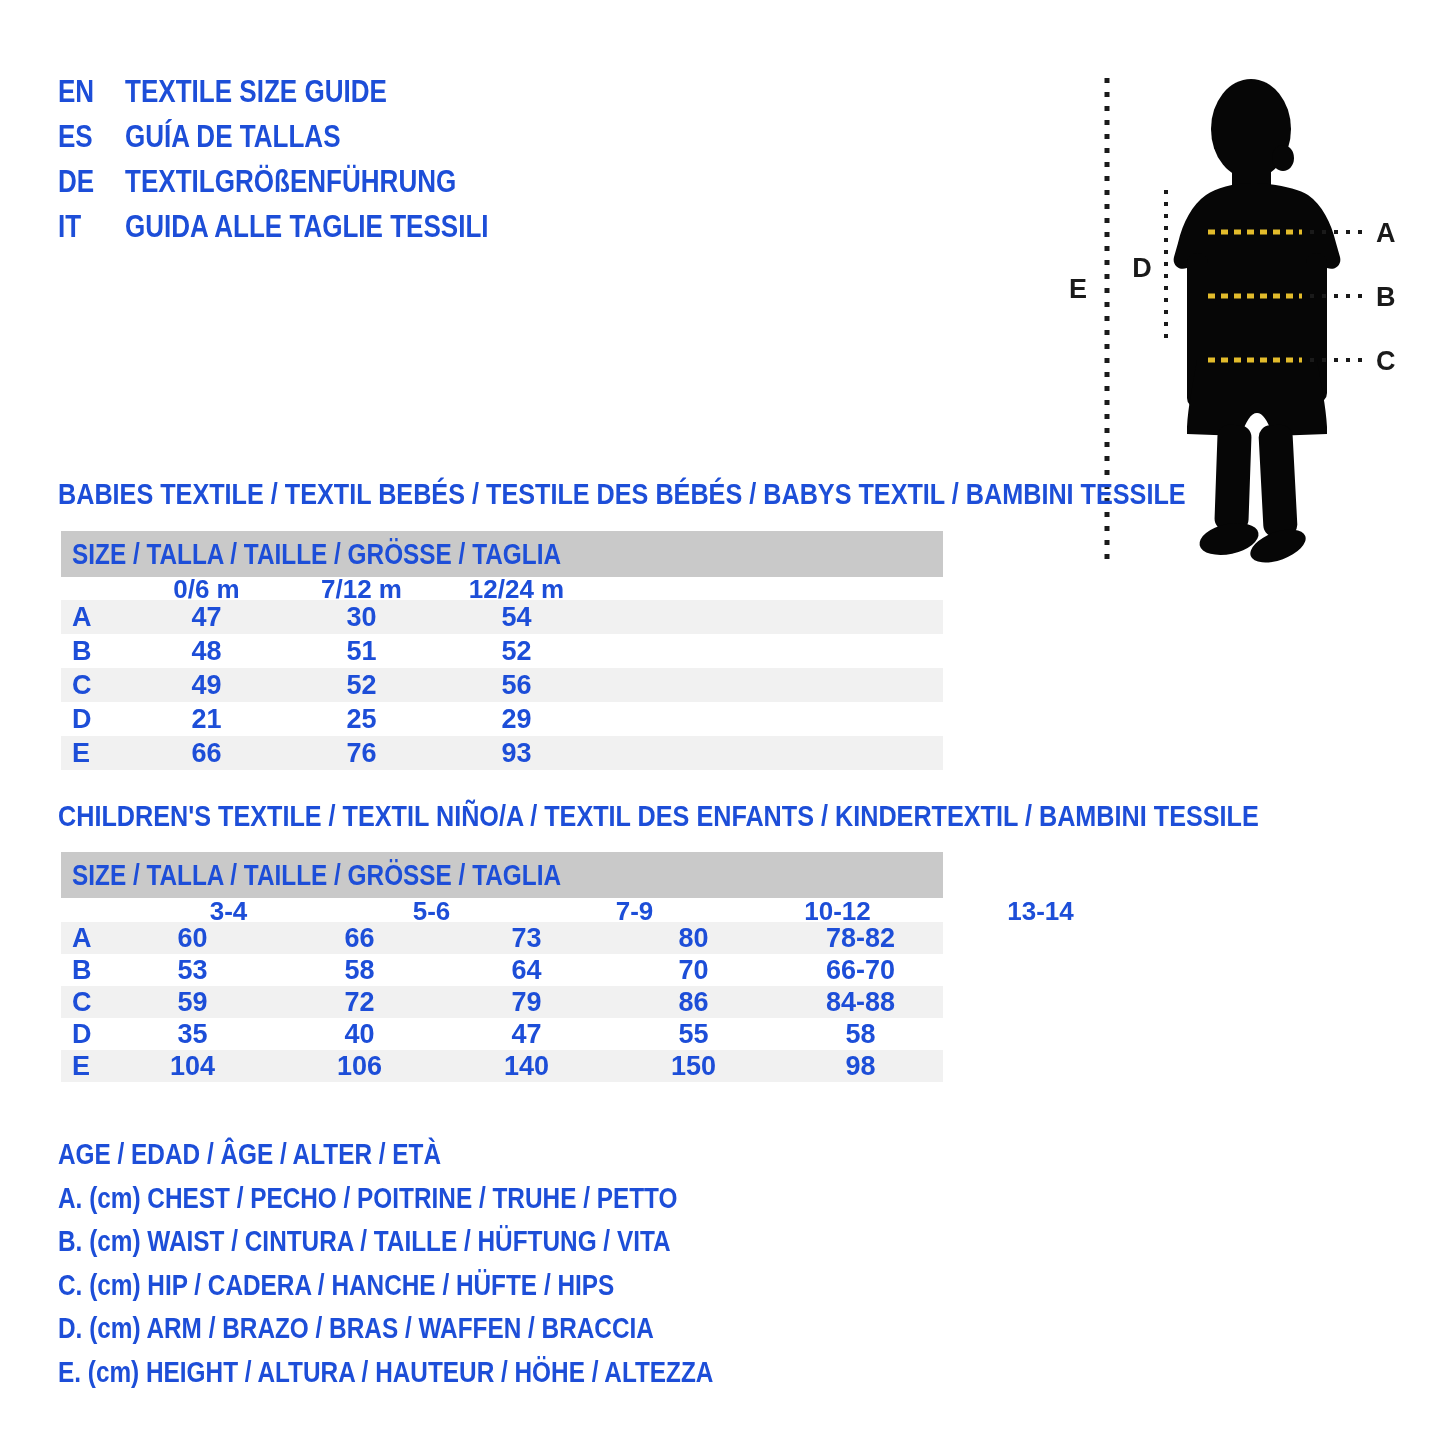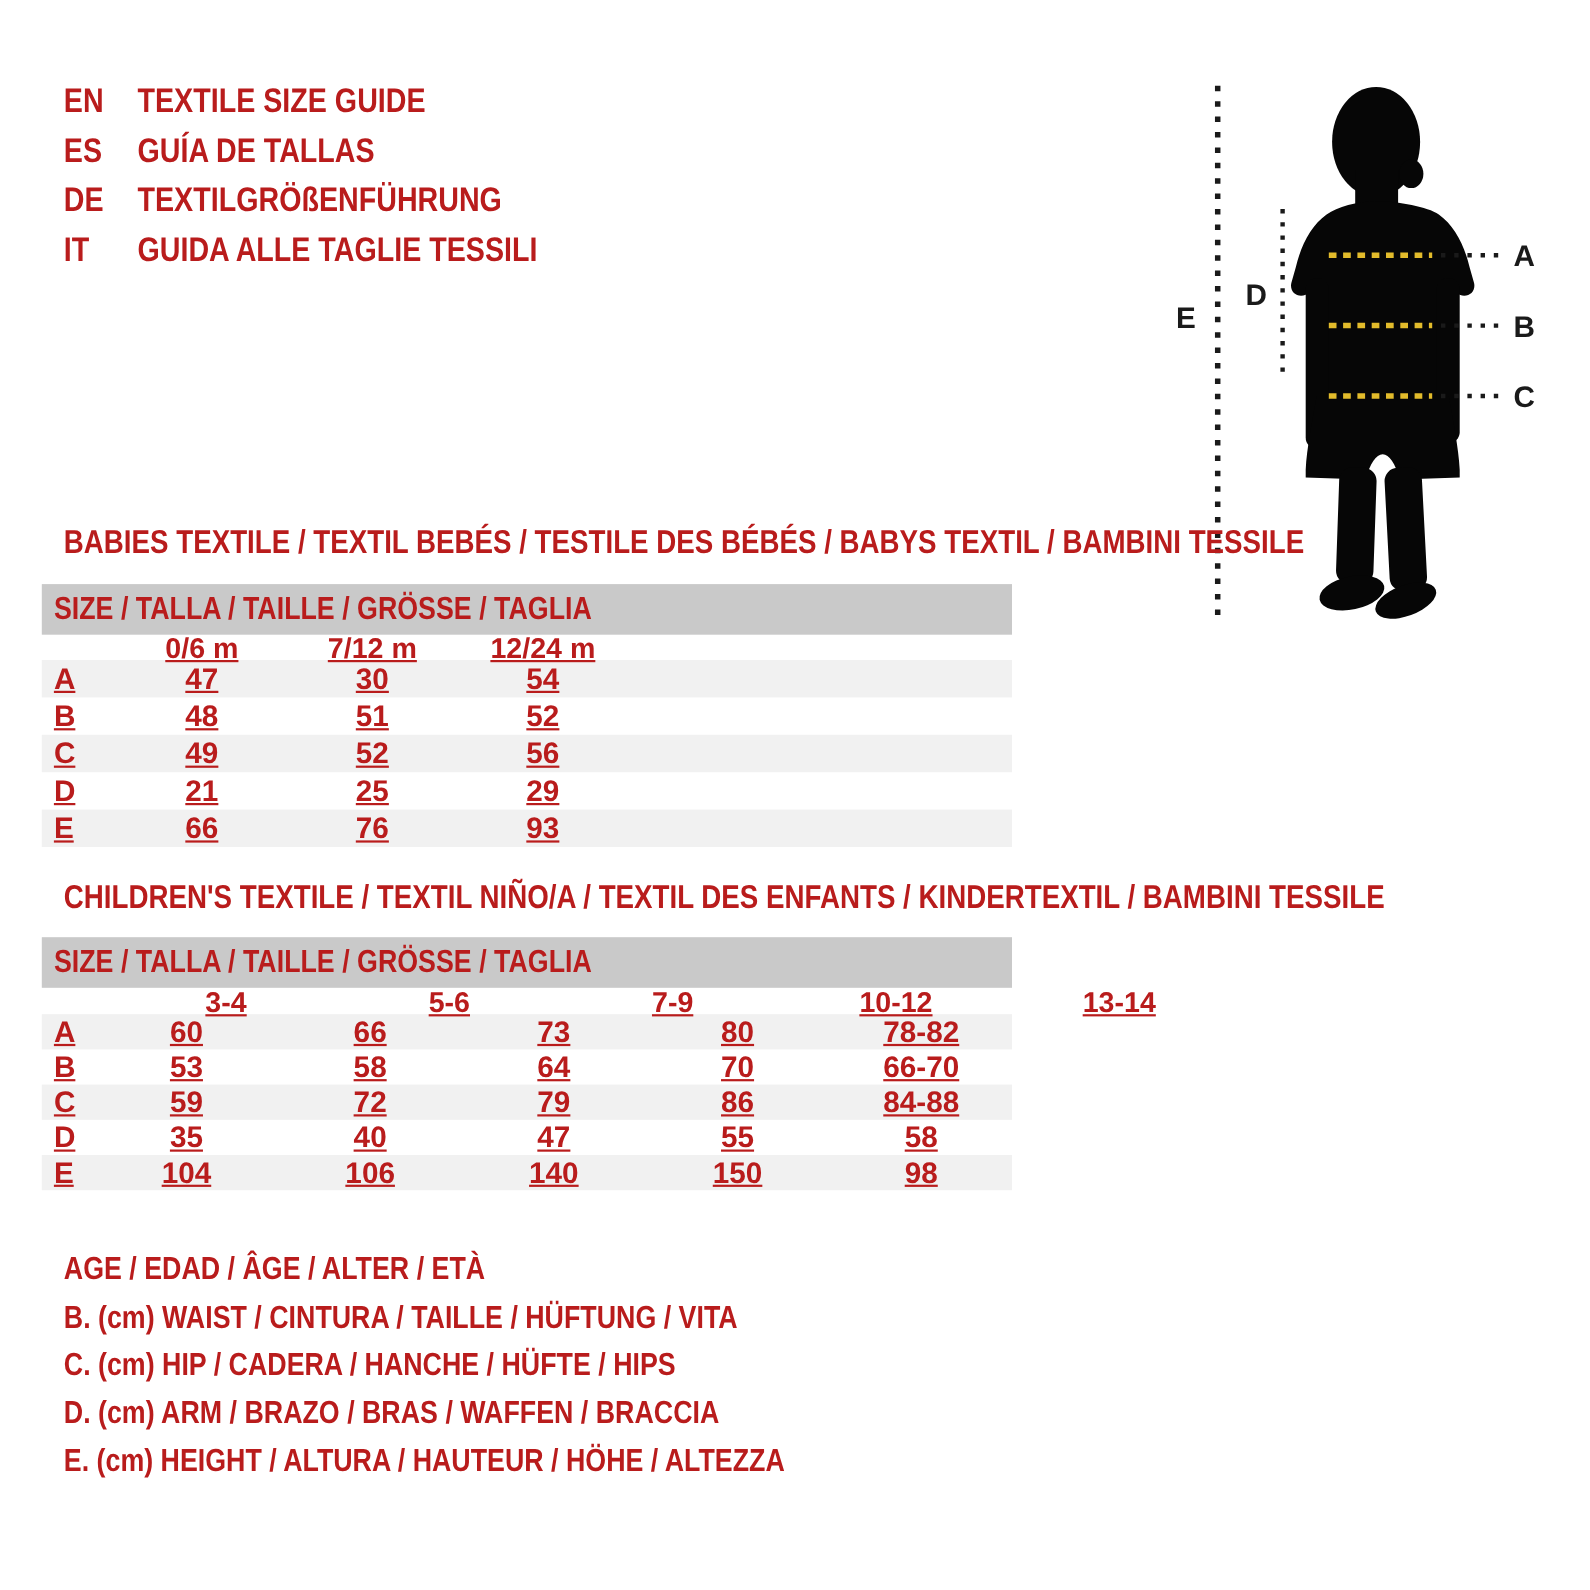--- a/index.html
+++ b/index.html
@@ -1,38 +1,38 @@
 <!DOCTYPE html>
 <html><head>
 <meta charset="utf-8">
 <style>
   html,body{margin:0;padding:0;background:#ffffff;}
   .page{position:relative;width:1445px;height:1445px;background:#ffffff;overflow:hidden;
-        font-family:"Liberation Sans","DejaVu Sans",sans-serif;color:#b91c1c;}
+        font-family:"Liberation Sans","DejaVu Sans",sans-serif;color:#1d4ed8;}
 
   
   .cond{display:inline-block;transform:scaleX(0.84);transform-origin:0 50%;white-space:nowrap;}
 
   
   .lang-block{position:absolute;left:58px;top:69px;}
   .lang-row{display:grid;grid-template-columns:67px auto;height:45px;line-height:45px;
             font-size:31px;font-weight:bold;}
 
   
   .figure{position:absolute;left:1040px;top:55px;width:390px;height:525px;}
   .figure text{font-family:"Liberation Sans","DejaVu Sans",sans-serif;font-weight:bold;
                font-size:27px;fill:#1a1a1a;}
 
   
   .sec-title{position:absolute;left:58px;margin:0;font-size:30px;font-weight:bold;line-height:32px;}
   .babies-title{top:478px;}
   .children-title{top:800px;}
 
   
-  .table{position:absolute;left:38px;width:882px;text-decoration:underline;}
+  .table{position:absolute;left:61px;width:882px;}
   .babies-table{top:531px;}
   .children-table{top:852px;}
   .size-bar{height:46px;line-height:46px;background:#c9c9c9;padding-left:11px;
             font-size:29px;font-weight:bold;}
   .grid-b{display:grid;grid-template-columns:68px 155px 155px 155px 1fr;}
   .grid-c{display:grid;grid-template-columns:48px 167px 167px 167px 167px 167px 1fr;}
   .colhead{font-size:26px;font-weight:bold;}
   .babies-table .colhead{height:23px;line-height:25px;}
   .children-table .colhead{height:24px;line-height:26px;gap:36px;}
   .row{font-size:27px;font-weight:bold;}
@@ -228,19 +228,20 @@
       <div class="cc">106</div>
       <div class="cc">140</div>
       <div class="cc">150</div>
       <div class="cc">98</div>
       <div></div>
     </div>
   </div>
 
   <section class="legend">
     <div class="legend-line"><span class="cond">AGE / EDAD / ÂGE / ALTER / ETÀ</span></div>
+    <div class="legend-line"><span class="cond">A. (cm) CHEST / PECHO / POITRINE / TRUHE / PETTO</span></div>
     <div class="legend-line"><span class="cond">B. (cm) WAIST / CINTURA / TAILLE / HÜFTUNG / VITA</span></div>
     <div class="legend-line"><span class="cond">C. (cm) HIP / CADERA / HANCHE / HÜFTE / HIPS</span></div>
     <div class="legend-line"><span class="cond">D. (cm) ARM / BRAZO / BRAS / WAFFEN / BRACCIA</span></div>
     <div class="legend-line"><span class="cond">E. (cm) HEIGHT / ALTURA / HAUTEUR / HÖHE / ALTEZZA</span></div>
   </section>
 
 </div>
 
 </body></html>

